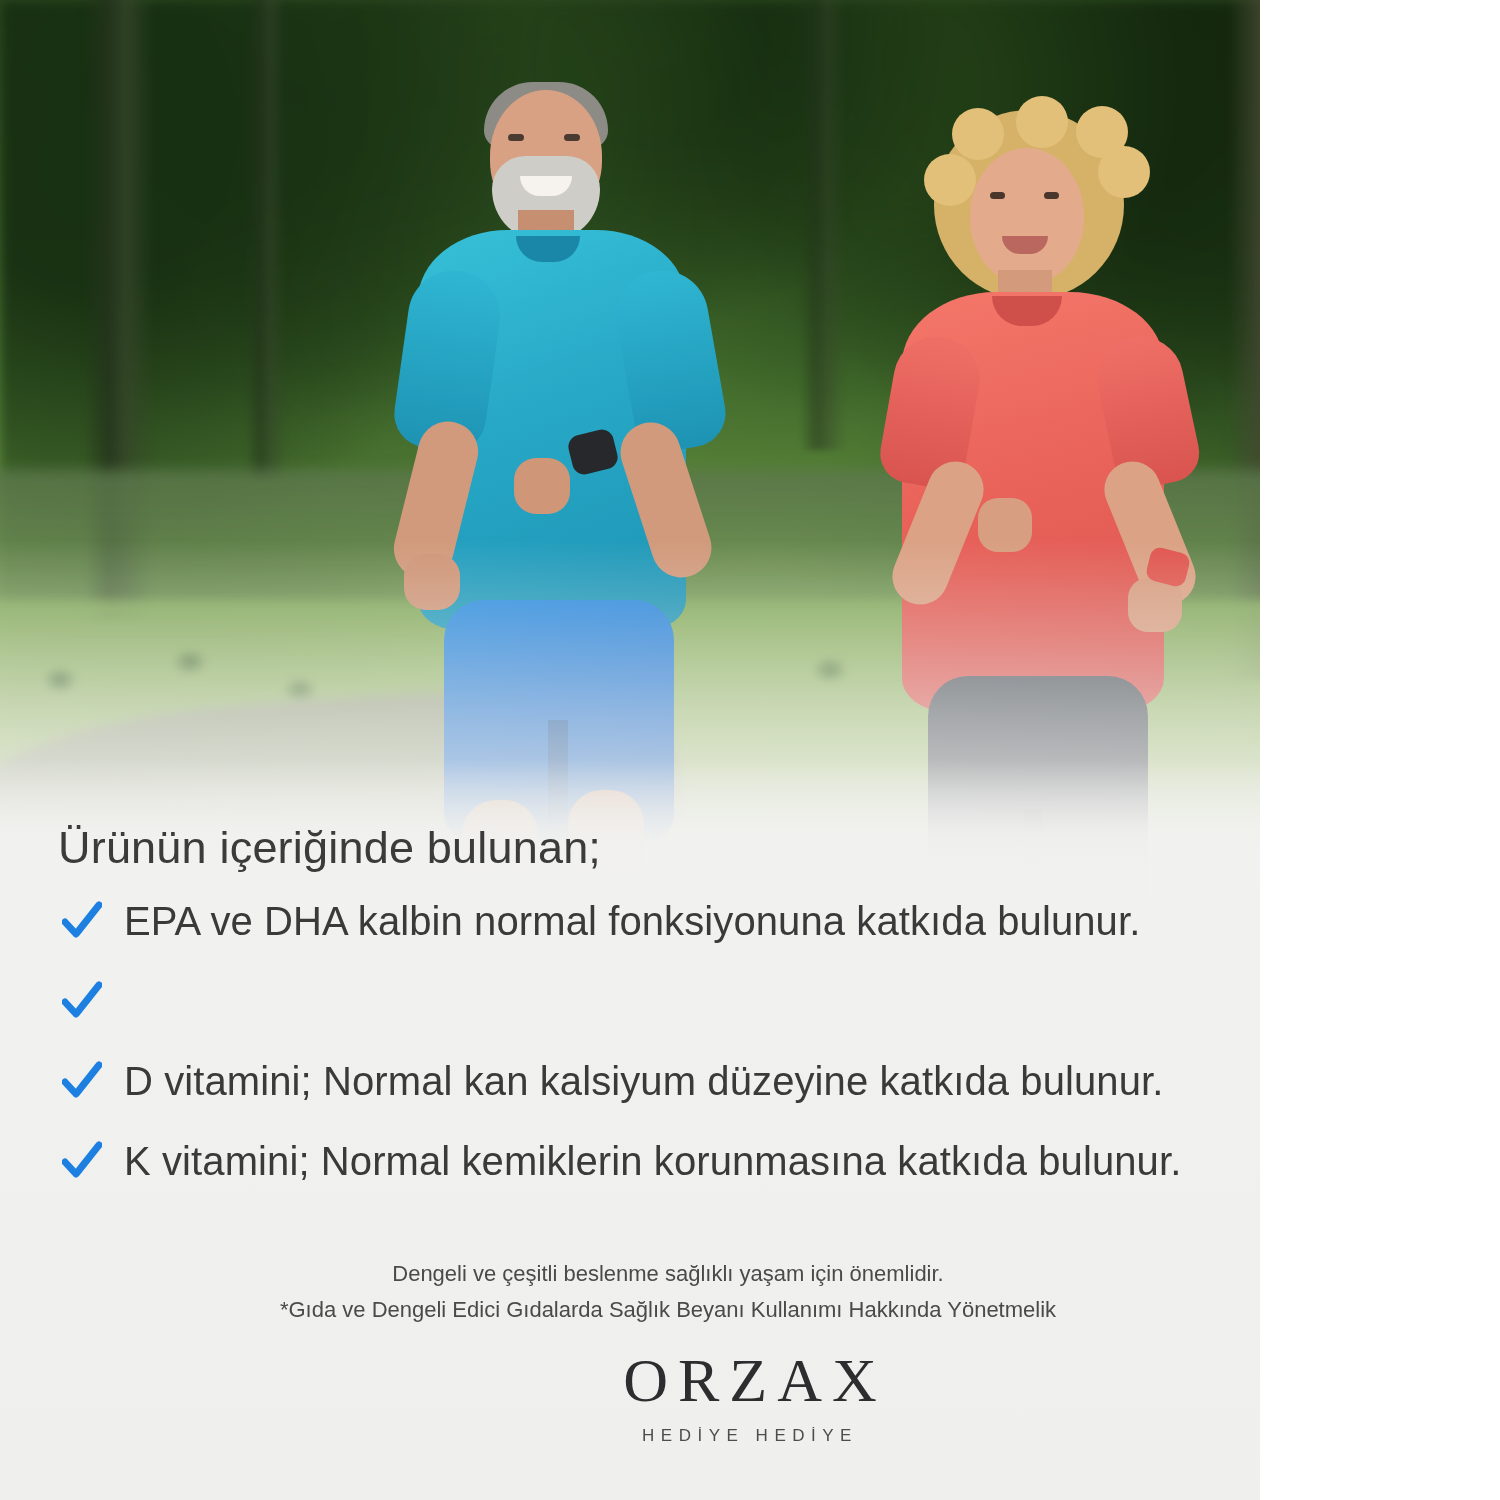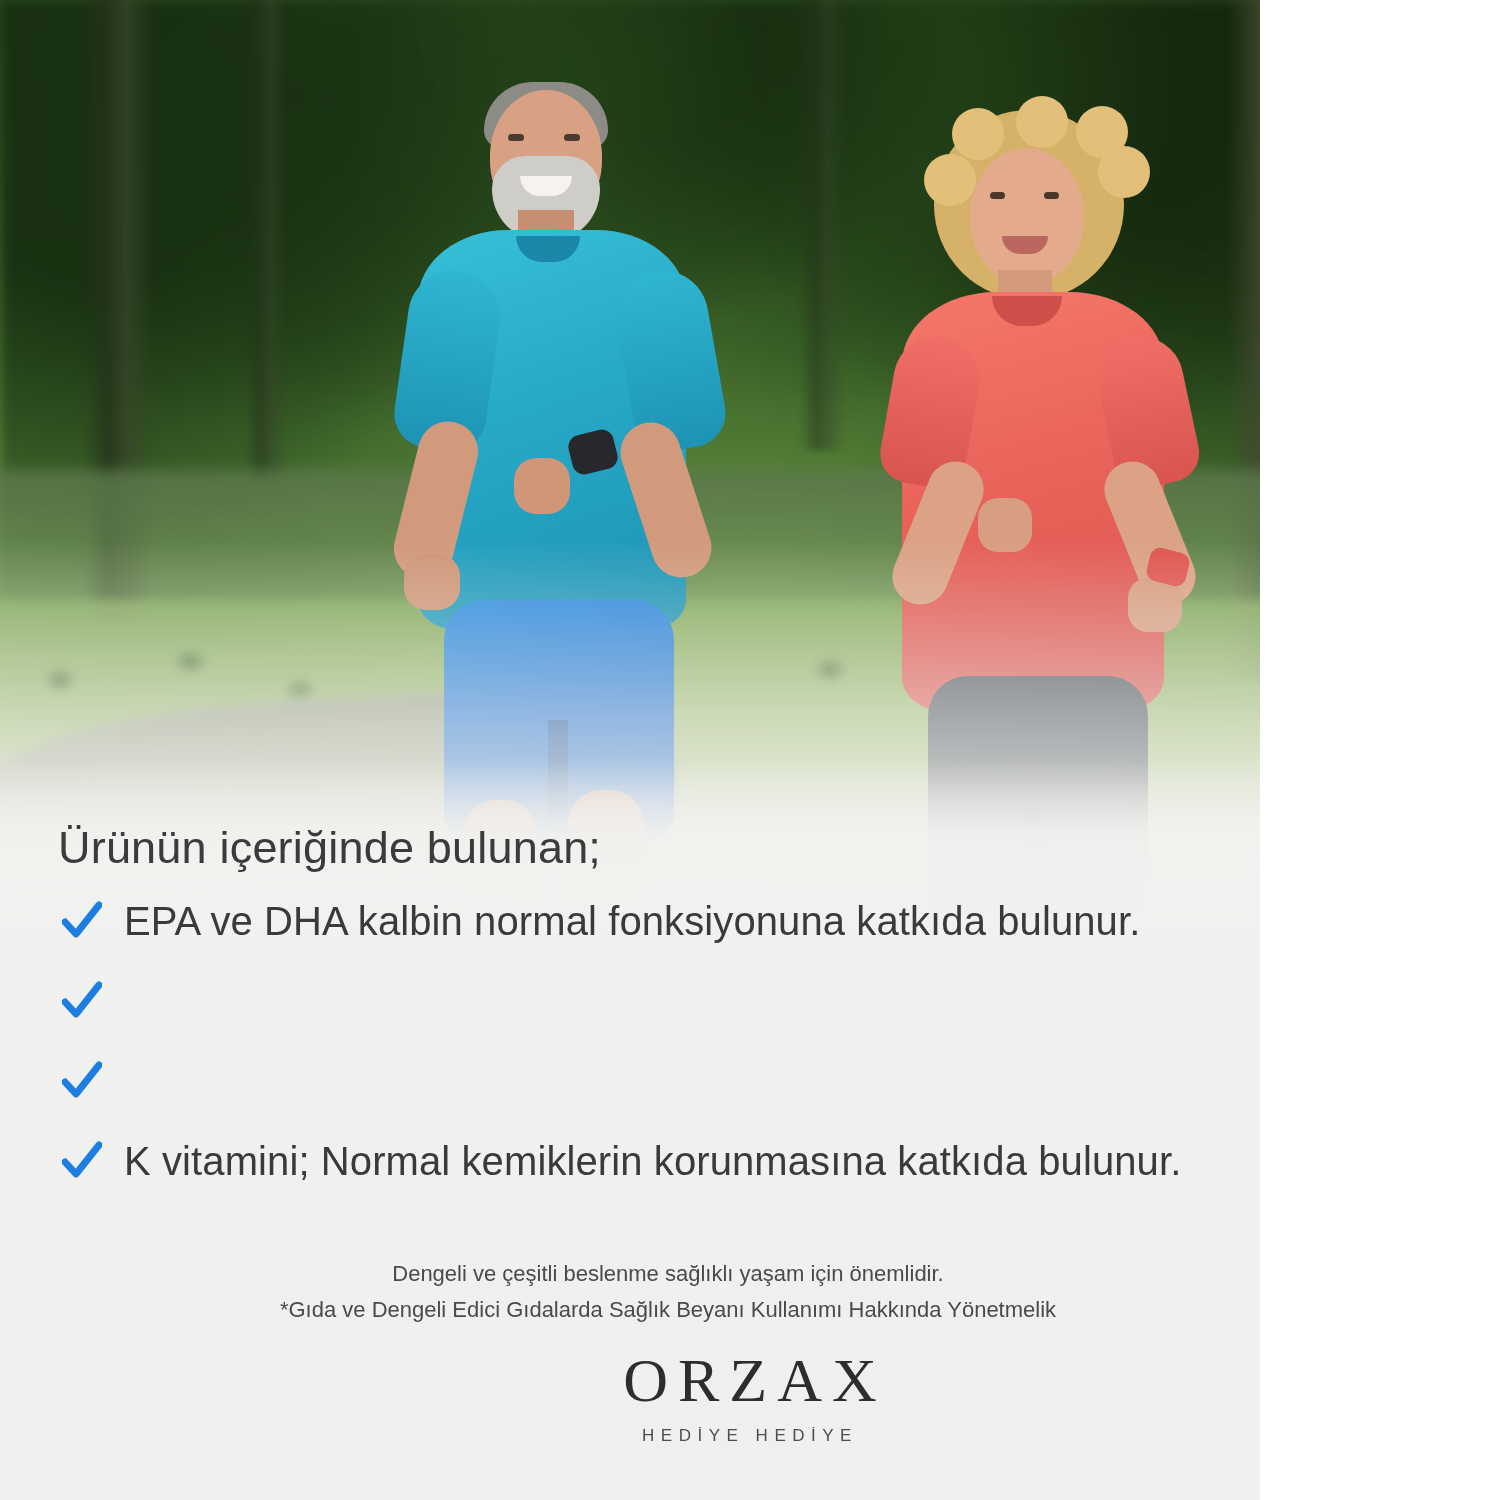--- a/index.html
+++ b/index.html
@@ -411,20 +411,21 @@
           </svg>
         </span>
       </div>
 
       <div class="bullet">
         <span class="check">
           <svg width="40" height="44" viewBox="0 0 40 44" aria-hidden="true">
             <path d="M3 22 L14 34 L37 5" fill="none" stroke="#1d7fe0" stroke-width="7" stroke-linecap="round" stroke-linejoin="round"></path>
           </svg>
         </span>
+        <span class="bullet-text">D vitamini; Normal kan kalsiyum düzeyine katkıda bulunur.</span>
       </div>
 
       <div class="bullet">
         <span class="check">
           <svg width="40" height="44" viewBox="0 0 40 44" aria-hidden="true">
             <path d="M3 22 L14 34 L37 5" fill="none" stroke="#1d7fe0" stroke-width="7" stroke-linecap="round" stroke-linejoin="round"></path>
           </svg>
         </span>
         <span class="bullet-text">K vitamini; Normal kemiklerin korunmasına katkıda bulunur.</span>
       </div>

